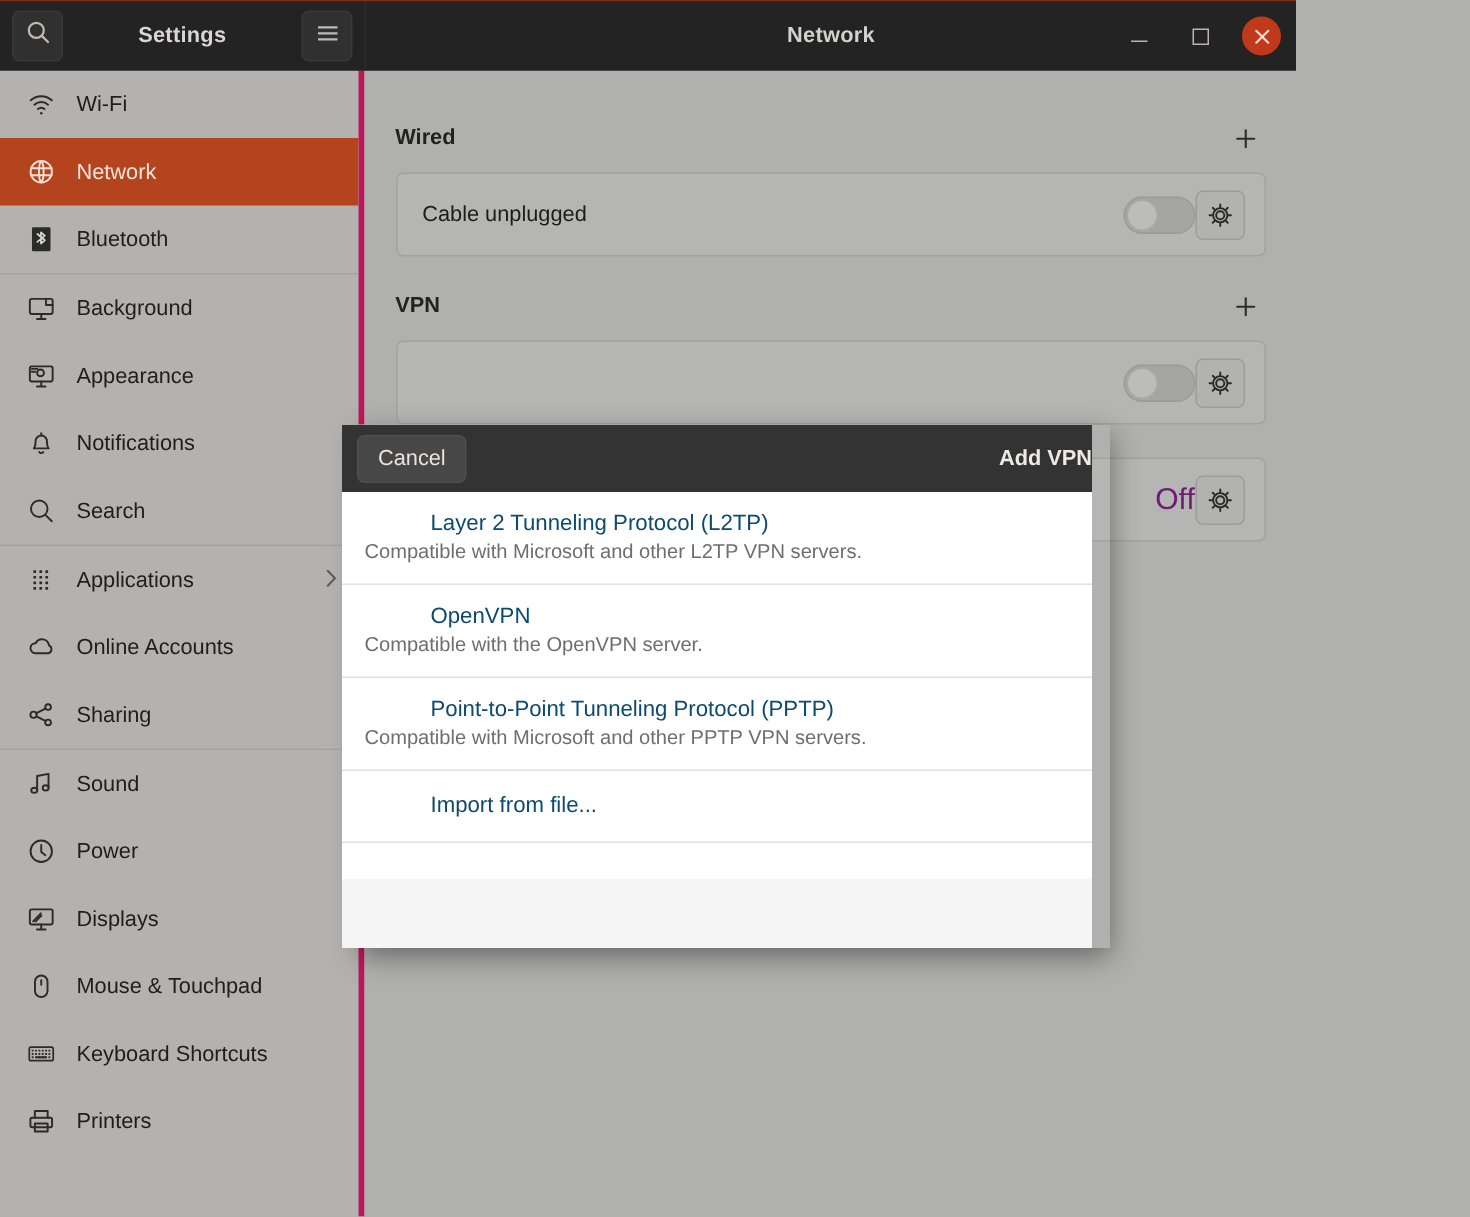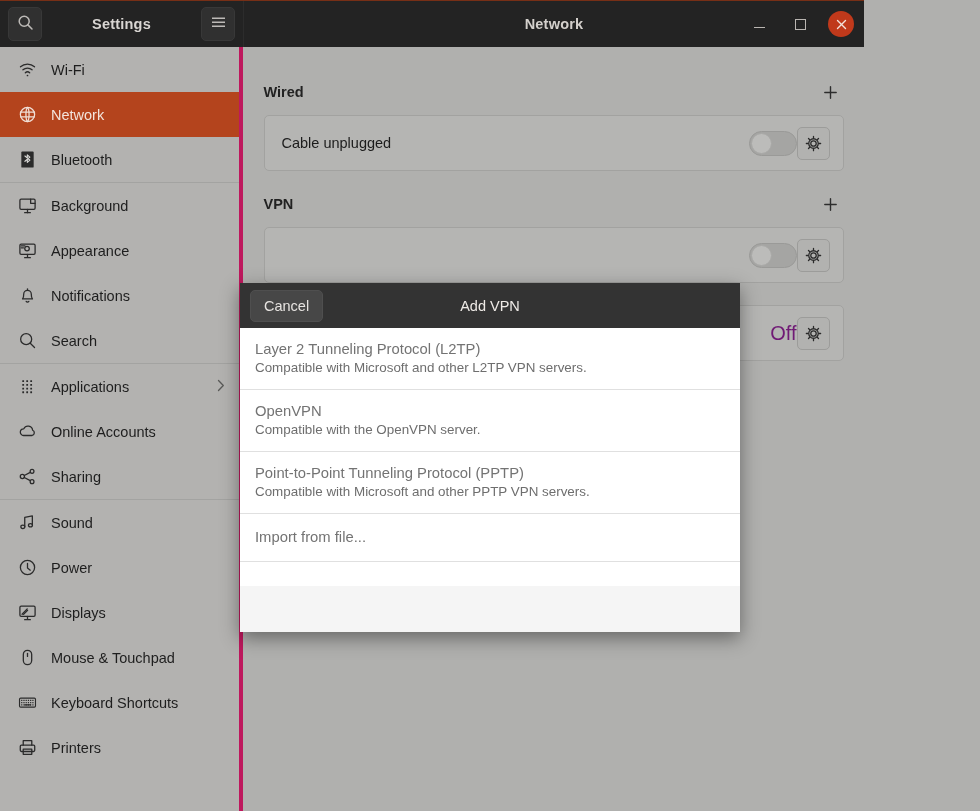--- a/index.html
+++ b/index.html
@@ -219,21 +219,21 @@
   .modal-shadow {
     position: absolute;
     left: 240px; top: 236px;
     width: 500px; height: 349px;
     box-shadow: 0 6px 18px rgba(0,0,0,0.42);
     border-radius: 0;
     pointer-events: none;
   }
   .modal {
     position: absolute;
-    left: 240px; top: 236px;
+    left: 228px; top: 236px;
     width: 500px;
     background: #fff;
     overflow: hidden;
     z-index: 20;
     display: flex;
     flex-direction: column;
     height: 349px;
   }
   .modal-head {
     height: 45px;
@@ -252,41 +252,42 @@
     border-radius: 5px;
     color: #e6e3e0;
     font-size: 14.5px;
     display: flex; align-items: center;
     cursor: pointer;
     font-family: "Liberation Sans", sans-serif;
   }
   .modal-title {
     position: absolute;
     left: 0; right: 0;
-    text-align: center;
+    text-align: right;
     color: #eeeae6;
     font-size: 14.5px;
-    font-weight: normal;
+    font-weight: bold;
     pointer-events: none;
   }
   .modal-list {
     flex: 1 1 auto;
     background: #fff;
     overflow: hidden;
   }
   .vpn-item {
     padding: 13px 15px 14px 15px;
     border-bottom: 1px solid #e0e0e0;
     cursor: pointer;
     background: #fff;
   }
   .vpn-name {
     font-size: 14.8px;
-    color: #737373;
+    color: #0c4a6e;
     margin-bottom: 3px;
+    margin-left: 44px;
   }
   .vpn-desc {
     font-size: 13.4px;
     color: #6e6e6e;
   }
   .vpn-item.simple { padding: 15px 15px 16px 15px; }
   .vpn-item.simple .vpn-name { margin-bottom: 0; }
   .modal-filler {
     background: #f5f5f5;
     flex: 1 1 auto;

